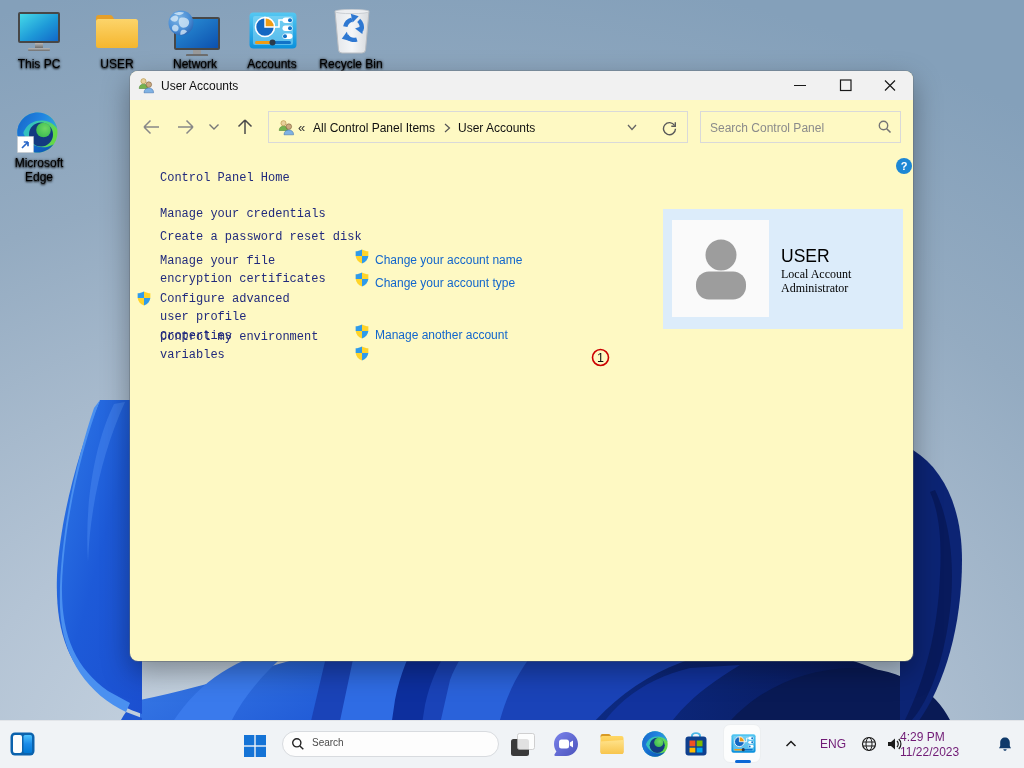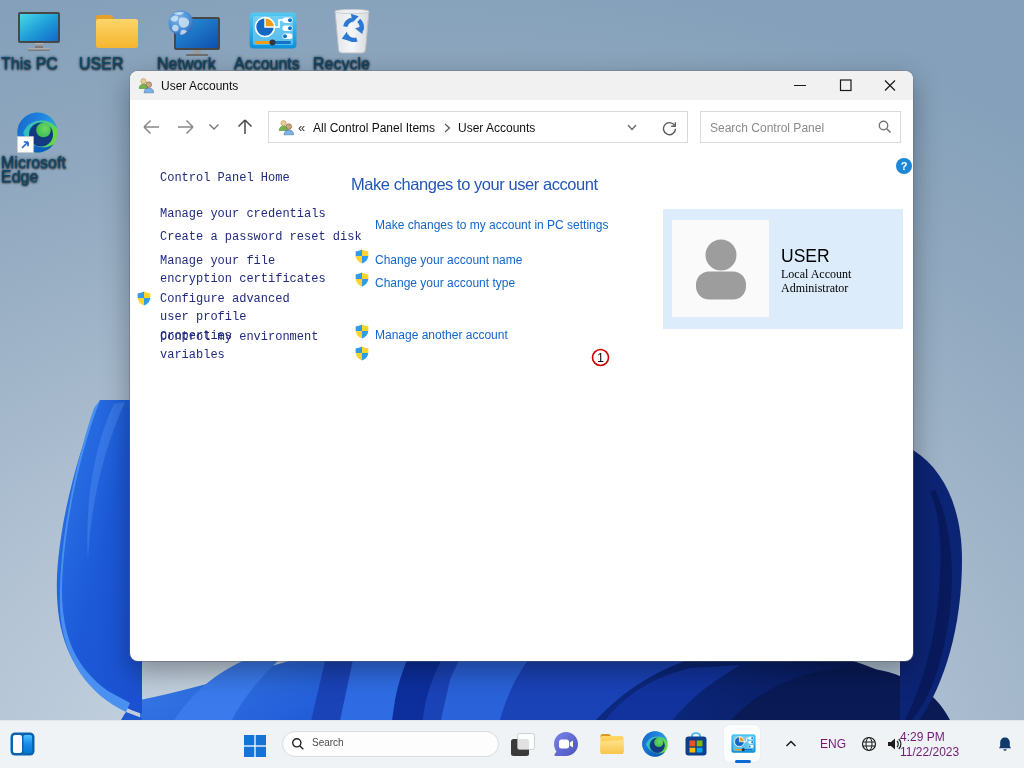--- a/index.html
+++ b/index.html
@@ -1,20 +1,20 @@
 <!DOCTYPE html>
 <html><head>
 <meta charset="utf-8">
 <style>
 * { margin:0; padding:0; box-sizing:border-box; }
 html,body { width:1024px; height:768px; overflow:hidden; font-family:"Liberation Sans", sans-serif; background:#8aa4bc; }
 .abs { position:absolute; }
 #desk { position:absolute; left:0; top:0; width:1024px; height:768px; }
-.dlabel { position:absolute; color:#0c4a6e; font-size:16px; line-height:14px; text-align:left; text-shadow:0 1px 2px rgba(0,0,0,0.9), 0 0 3px rgba(0,0,0,0.7); }
-#win { position:absolute; left:130px; top:71px; width:783px; height:590px; background:#ffffff; border-radius:8px; box-shadow:0 10px 28px rgba(0,0,0,0.35), 0 0 0 1px rgba(120,130,140,0.45); overflow:hidden; }
+.dlabel { position:absolute; color:#000000; font-size:12px; line-height:14px; text-align:center; text-shadow:0 1px 2px rgba(0,0,0,0.9), 0 0 3px rgba(0,0,0,0.7); }
+#win { position:absolute; left:130px; top:71px; width:783px; height:590px; background:#fef9c3; border-radius:8px; box-shadow:0 10px 28px rgba(0,0,0,0.35), 0 0 0 1px rgba(120,130,140,0.45); overflow:hidden; }
 #titlebar { position:absolute; left:0; top:0; width:100%; height:29px; background:#f1f1f1; }
 #titletext { position:absolute; left:31px; top:8px; font-size:12px; color:#111; }
 #sidebar a { color:#212a7d; text-decoration:none; font-size:12px;font-family:Liberation Mono, monospace; }
 .sbitem { position:absolute; line-height:15.5px; }
 a.lnk { color:#1266cc; text-decoration:none; font-size:12px; }
 .mainrow { position:absolute; }
 #tile { position:absolute; left:533px; top:138px; width:240px; height:120px; background:#dcecfa; }
 #taskbar { position:absolute; left:0; top:720px; width:1024px; height:48px; background:#f0f3f6; border-top:1px solid #e2e5e9; }
 .tt { position:absolute; font-size:12px; color:#701a75; }
 </style>
@@ -272,22 +272,20 @@
     <div class="sbitem" style="left:30px;top:217.5px;width:155px"><a>Configure advanced user profile properties</a></div>
     <svg class="abs" style="left:7px;top:220px" width="14" height="15" viewBox="0 0 24 26">
       <path d="M12,1 C8,3.2 4.5,4 1,4 L1,12 L12,12 Z" fill="#2f9bea"></path>
       <path d="M12,1 C16,3.2 19.5,4 23,4 L23,12 L12,12 Z" fill="#ffd42a"></path>
       <path d="M1,12 L12,12 L12,25 C5.5,22.5 1.5,17.5 1,12 Z" fill="#ffd42a"></path>
       <path d="M23,12 L12,12 L12,25 C18.5,22.5 22.5,17.5 23,12 Z" fill="#2f9bea"></path>
     </svg>
     <div class="sbitem" style="left:30px;top:255.5px;width:175px"><a>Control my environment variables</a></div>
   </div>
 
-  <div class="mainrow" style="left:221px;top:103.5px;font-size:16.5px;letter-spacing:-0.45px;color:#2456b8;">Make changes to your user account</div>
-  <div class="mainrow" style="left:245px;top:144px;"><a class="lnk">Make changes to my account in PC settings</a></div>
   <div class="mainrow" style="left:245px;top:178.5px;"><a class="lnk">Change your account name</a></div>
   <div class="mainrow" style="left:245px;top:201.5px;"><a class="lnk">Change your account type</a></div>
   <div class="mainrow" style="left:245px;top:253.5px;"><a class="lnk">Manage another account</a></div>
   <svg class="abs" style="left:461px;top:277px" width="19" height="19" viewBox="0 0 19 19">
     <circle cx="9.5" cy="9.5" r="8" fill="none" stroke="#cc0000" stroke-width="1.6"></circle>
     <text x="9.5" y="13.8" font-size="12.5" fill="#111" text-anchor="middle" font-family="Liberation Sans">1</text>
   </svg>
   <svg class="abs" style="left:225px;top:178px" width="14" height="15" viewBox="0 0 24 26">
     <path d="M12,1 C8,3.2 4.5,4 1,4 L1,12 L12,12 Z" fill="#2f9bea"></path>
       <path d="M12,1 C16,3.2 19.5,4 23,4 L23,12 L12,12 Z" fill="#ffd42a"></path>

